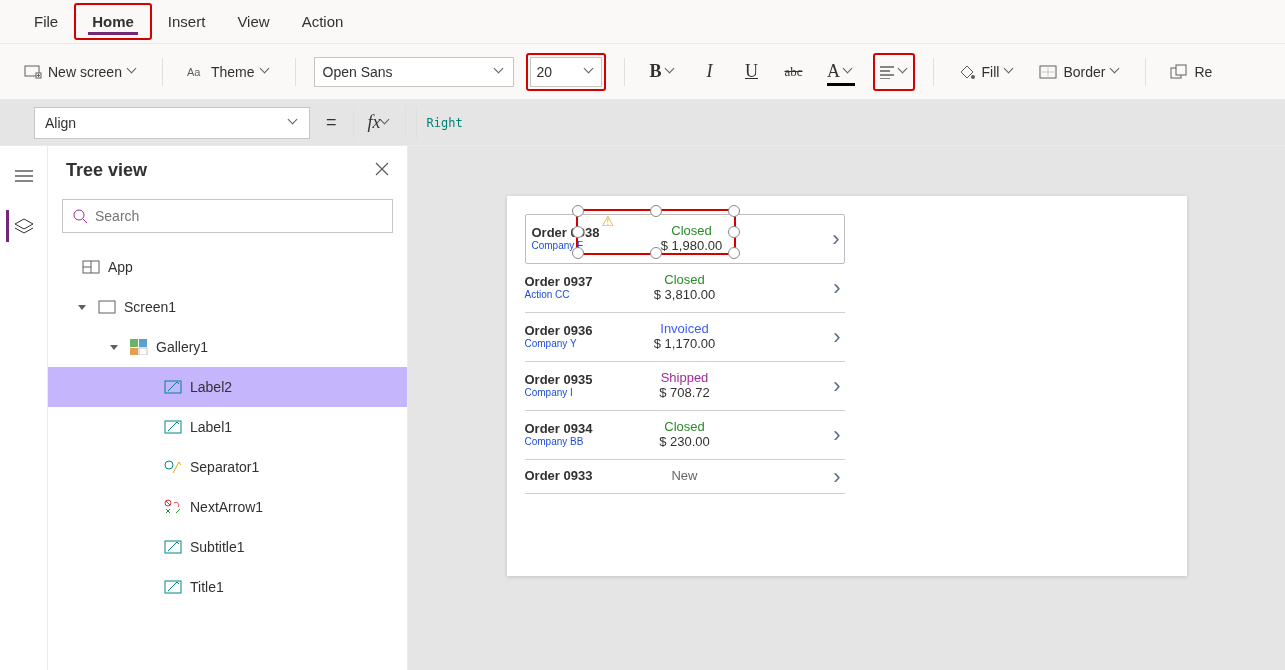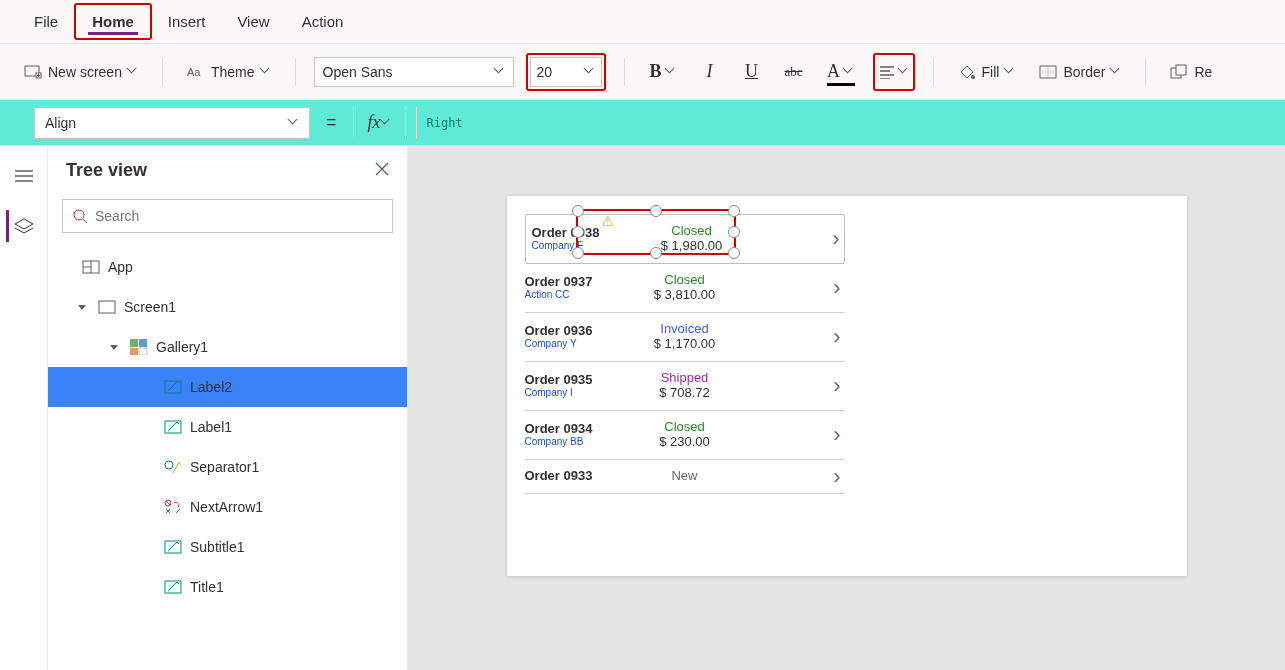--- a/index.html
+++ b/index.html
@@ -25,42 +25,42 @@
   .fmt-btn.with-chev { width: 40px; gap: 4px; }
   .bold { font-weight: bold; }
   .italic { font-style: italic; }
   .underline { text-decoration: underline; }
   .strike { text-decoration: line-through; font-size: 13px; font-family: "Segoe UI"; }
   .fontcolor { position: relative; }
   .fontcolor .underbar { position: absolute; bottom: 1px; left: 6px; right: 6px; height: 3px; background: #000; }
   .align-btn { width: 34px; height: 30px; display: flex; align-items: center; justify-content: center; gap:3px; cursor: pointer; }
 
   
-  .fxbar { display: flex; align-items: center; height: 46px; padding: 0 18px; gap: 10px; background: #5eead4; border-bottom: 1px solid #edebe9; }
+  .fxbar { display: flex; align-items: center; height: 46px; padding: 0 18px; gap: 10px; background: #e5e5e5; border-bottom: 1px solid #edebe9; }
   .prop-select { width: 276px; height: 32px; border: 1px solid #c8c6c4; background: #fff; display: flex; align-items: center; justify-content: space-between; padding: 0 10px; cursor: pointer; margin-left: 16px; }
   .eq { font-size: 18px; padding: 0 6px; }
   .fx { font-style: italic; font-family: serif; font-size: 18px; padding: 0 4px; display:flex; align-items:center; }
   .fx-input { flex: 1; height: 32px; border-left: 1px solid #e1dfdd; padding: 0 10px; font-family: Consolas, monospace; font-size: 12px; color: #008272; display:flex; align-items:center;}
   .fxbar .vline { width:1px; height:32px; background:#e1dfdd; }
 
   
   .main { display: flex; height: calc(670px - 44px - 56px - 46px); }
   .toolstrip { width: 48px; border-right: 1px solid #edebe9; display: flex; flex-direction: column; align-items: center; padding-top: 14px; gap: 18px; }
   .toolstrip .tool { width: 32px; height: 32px; display: flex; align-items: center; justify-content: center; cursor: pointer; }
   .toolstrip .tool.active { border-left: 3px solid #742774; margin-left:-3px;}
   .treeview { width: 360px; border-right: 1px solid #edebe9; display: flex; flex-direction: column; }
   .tv-header { display: flex; align-items: center; justify-content: space-between; padding: 14px 18px; font-size: 18px; font-weight:600;}
   .tv-search { margin: 4px 14px 10px; height: 34px; border: 1px solid #c8c6c4; display: flex; align-items: center; padding: 0 10px; gap: 8px; }
   .tv-search input { border: none; outline: none; flex: 1; font-size: 14px; }
   .tv-nodes { flex: 1; overflow: auto; padding-top: 4px; }
   .tv-node { display: flex; align-items: center; height: 40px; padding-left: 14px; gap: 8px; cursor: pointer; }
   .tv-node.indent1 { padding-left: 30px; }
   .tv-node.indent2 { padding-left: 62px; }
   .tv-node.indent3 { padding-left: 96px; }
-  .tv-node.selected { background: #3b82f6; }
+  .tv-node.selected { background: #c4b5fd; }
   .tv-exp { width: 12px; display:inline-flex; }
   .tv-exp::before { content: ""; display:block; width:0; height:0; border-top:5px solid #605e5c; border-left:4px solid transparent; border-right:4px solid transparent; transform: rotate(0deg);}
   .tv-icon { width: 18px; height: 18px; display: inline-flex; align-items:center; justify-content:center; }
   .canvas { flex: 1; background: #e5e5e5; display: flex; justify-content: center; padding-top: 50px; }
   .screen { width: 680px; height: 380px; background: #fff; box-shadow: 0 1px 4px rgba(0,0,0,0.15); }
   .gallery { width: 320px; margin-left: 18px; margin-top: 18px; }
   .row { display:flex; align-items:center; padding: 8px 0 10px; border-bottom: 1px solid #d0d0d0; position:relative; }
   .row.first { border: 1px solid #bdbdbd; border-radius: 2px; padding-left:6px; padding-right:6px;}
   .row .col1 { width: 110px; }
   .row .col2 { width: 100px; text-align:center;}

